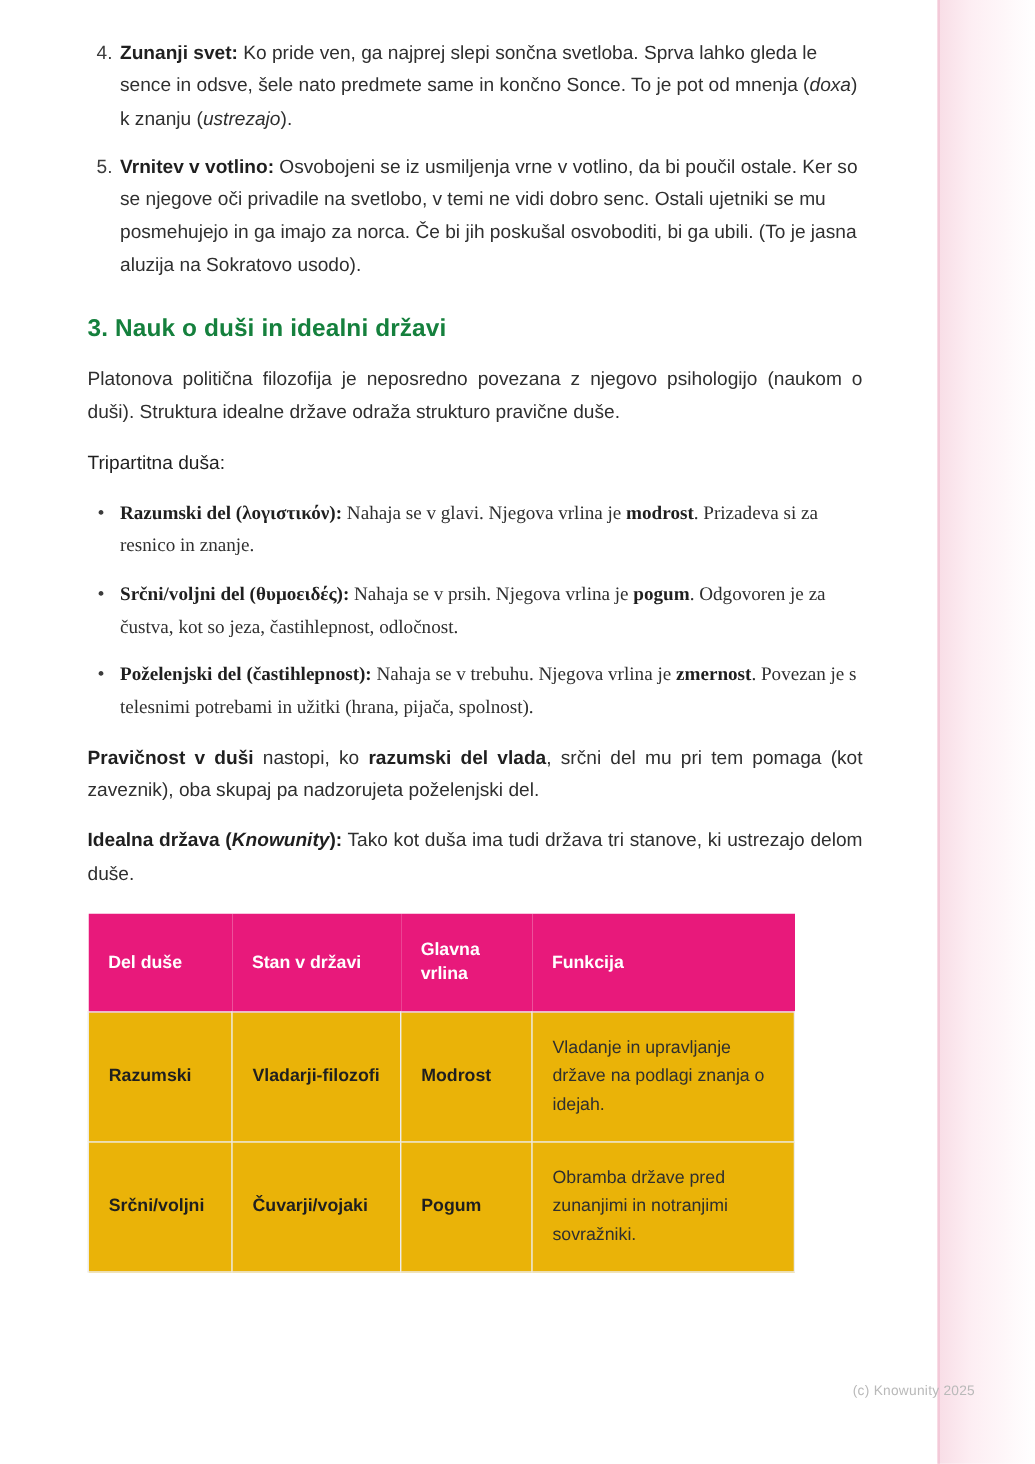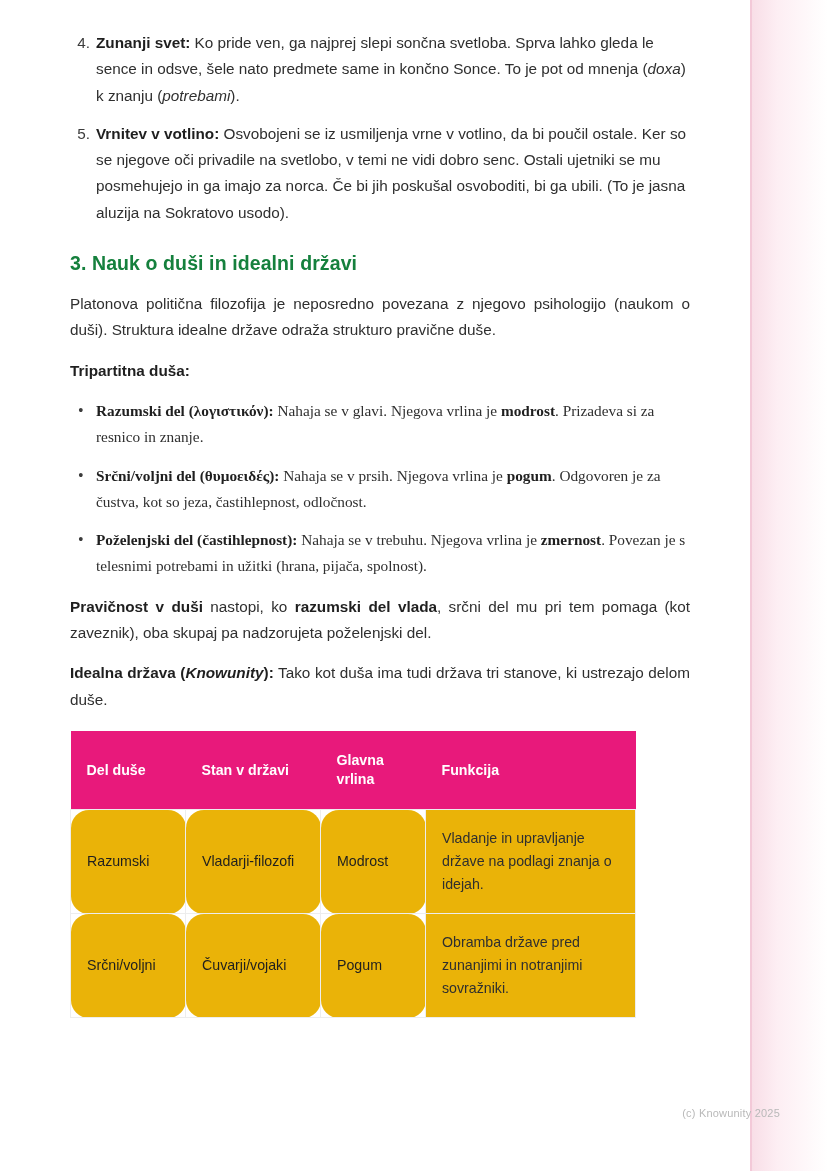--- a/index.html
+++ b/index.html
@@ -112,21 +112,21 @@
     font-size: 15.3px;
     line-height: 1.72;
     margin: 0 0 14px 0;
     text-align: justify;
     color: #2f2f2f;
   }
   p.lead-bold {
     font-size: 15.3px;
     line-height: 1.72;
     margin: 0 0 14px 0;
-    font-weight: bold;
+    font-weight: normal;
     color: #1f1f1f;
   }
 
   
   table.doc-table {
     border-collapse: collapse;
     width: 565px;
     margin-top: 18px;
     table-layout: fixed;
   }
@@ -147,24 +147,23 @@
   table.doc-table tbody td {
     border: 1px solid #ededed;
     padding: 17px 16px;
     font-size: 14.2px;
     line-height: 1.62;
     vertical-align: top;
     color: #2f2f2f;
     background: #eab308;
   }
   table.doc-table tbody td.cell-strong {
-    font-weight: normal;
+    font-weight: bold;
     color: #1f1f1f;
     vertical-align: middle;
-    border-radius: 18px;
   }
   table.doc-table col.c1 { width: 115px; }
   table.doc-table col.c2 { width: 135px; }
   table.doc-table col.c3 { width: 105px; }
   table.doc-table col.c4 { width: 210px; }
 
   
   .watermark {
     position: absolute;
     right: 48px;
@@ -178,21 +177,21 @@
 </head>
 <body>
 
 <div class="page-wrap">
 
   <div class="page-body">
     <div class="content">
 
       <ol class="numbered" style="--start: 3;">
         <li>
-          <strong>Zunanji svet:</strong><span> Ko pride ven, ga najprej slepi sončna svetloba. Sprva lahko gleda le sence in odsve, šele nato predmete same in končno Sonce. To je pot od mnenja (</span><em>doxa</em><span>) k znanju (</span><em>potrebami</em><span>).</span>
+          <strong>Zunanji svet:</strong><span> Ko pride ven, ga najprej slepi sončna svetloba. Sprva lahko gleda le sence in odsve, šele nato predmete same in končno Sonce. To je pot od mnenja (</span><em>doxa</em><span>) k znanju (</span><em>ustrezajo</em><span>).</span>
         </li>
         <li>
           <strong>Vrnitev v votlino:</strong><span> Osvobojeni se iz usmiljenja vrne v votlino, da bi poučil ostale. Ker so se njegove oči privadile na svetlobo, v temi ne vidi dobro senc. Ostali ujetniki se mu posmehujejo in ga imajo za norca. Če bi jih poskušal osvoboditi, bi ga ubili. (To je jasna aluzija na Sokratovo usodo).</span>
         </li>
       </ol>
 
       <h2 class="section-title">3. Nauk o duši in idealni državi</h2>
 
       <p class="body-text">Platonova politična filozofija je neposredno povezana z njegovo psihologijo (naukom o duši). Struktura idealne države odraža strukturo pravične duše.</p>
 

